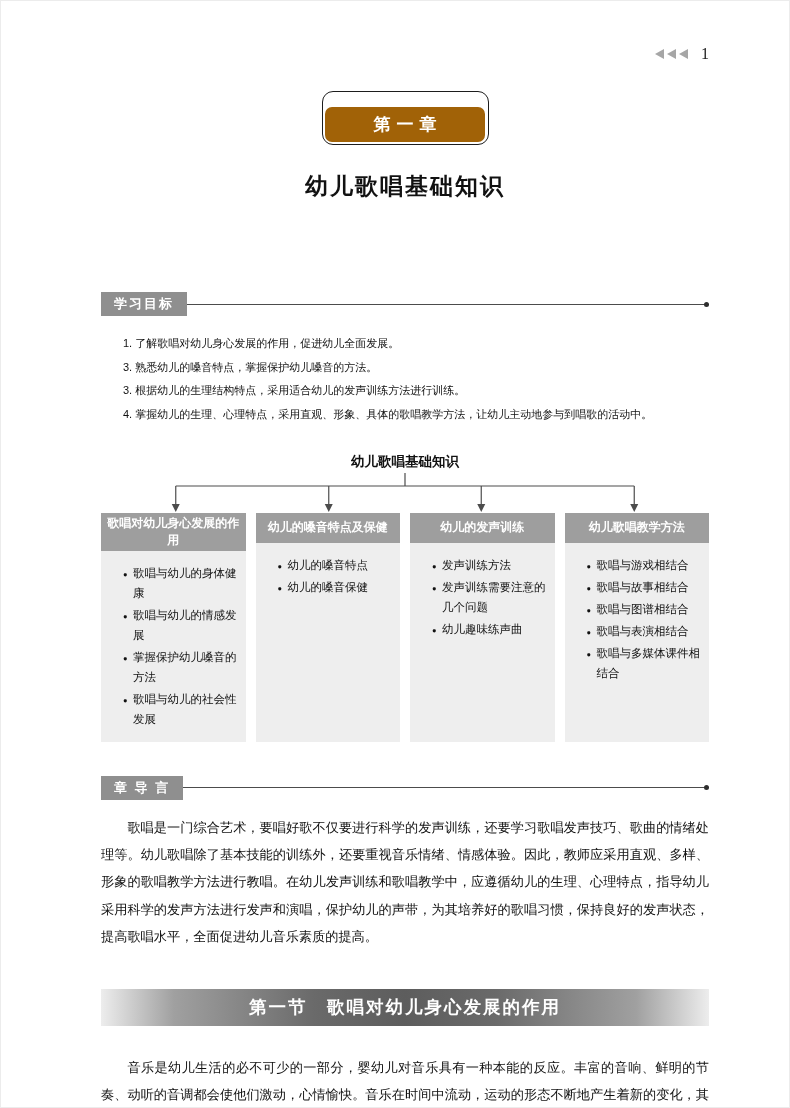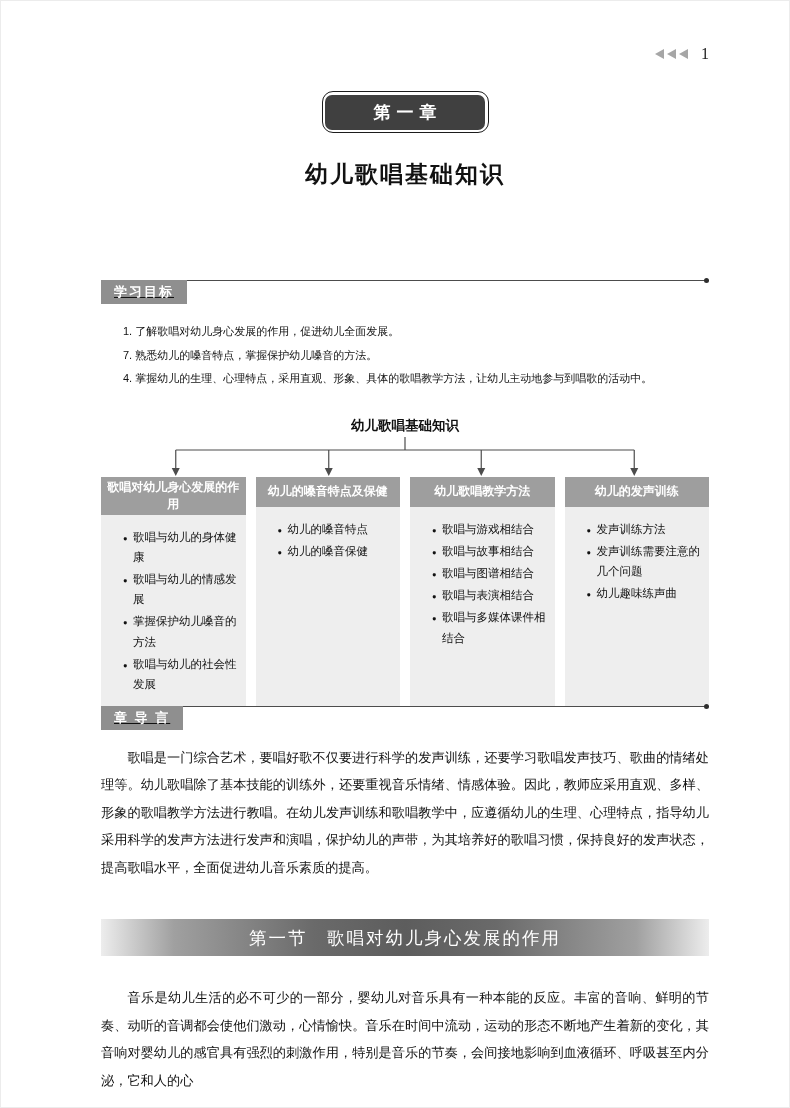--- a/index.html
+++ b/index.html
@@ -27,33 +27,34 @@
     border-top: 5px solid transparent;
     border-bottom: 5px solid transparent;
     border-right: 9px solid #a6a6a6;
   }
   .page-num { font-family: "Liberation Serif", serif; font-size: 16px; color: #222; }
 
   
   .chapter-badge-wrap { display: flex; justify-content: center; margin-top: 28px; }
   .chapter-badge-outer { border: 1.5px solid #1d1d1d; border-radius: 11px; padding: 2.5px; background: #fff; }
   .chapter-badge {
-    background: #404040; color: #fff; border-radius: 7px;
+    background: #a16207; color: #fff; border-radius: 7px;
     width: 160px; text-align: center;
     font-size: 17px; font-weight: bold;
     letter-spacing: 6px; text-indent: 6px;
     padding: 6px 0;
+    margin-top: 12px;
   }
   .chapter-title {
     text-align: center; font-size: 23px; font-weight: bold;
     letter-spacing: 2px; margin: 26px 0 0;
   }
 
   
-  .sec-label-row { display: flex; align-items: flex-start; text-decoration: underline; }
+  .sec-label-row { display: flex; align-items: center; }
   .sec-label {
     background: #8f8f8f; color: #fff; font-weight: bold;
     font-size: 13px; padding: 3px 13px; letter-spacing: 2px;
     flex: 0 0 auto;
   }
   .sec-rule { flex: 1; height: 1px; background: #4c4c4c; position: relative; }
   .sec-rule::after {
     content: ""; position: absolute; right: 0; top: -2px;
     width: 5px; height: 5px; border-radius: 50%; background: #2e2e2e;
   }
@@ -74,30 +75,30 @@
   }
   .fw-col-body { background: #eeeeee; flex: 1; margin: 0; padding: 10px 3px 12px 22px; list-style: none; }
   .fw-col-body li {
     font-size: 11.5px; line-height: 1.75; position: relative;
     padding-left: 10px; margin-top: 2px;
   }
   .fw-col-body li::before {
     content: "●"; position: absolute; left: 0; top: 5px; font-size: 7.5px; color: #111;
   }
 
-  .intro-row { }
+  .intro-row { margin-top: 34px; }
   .body-para {
     font-size: 13.2px; line-height: 2.08; text-align: justify;
     text-indent: 2em; margin: 14px 0 0;
   }
 
   .section-banner {
     margin-top: 38px; height: 37px;
     display: flex; align-items: center; justify-content: center;
-    color: #fff; font-size: 17.5px; font-weight: normal; letter-spacing: 2px;
+    color: #fff; font-size: 17.5px; font-weight: bold; letter-spacing: 2px;
     background: linear-gradient(90deg,
       #ededed 0%, #a0a0a0 12%, #6a6a6a 35%, #5d5d5d 50%,
       #6a6a6a 65%, #a0a0a0 88%, #ededed 100%);
   }
   .section1-para { margin-top: 28px; }
 </style>
 </head>
 <body>
 
 <div class="page">
@@ -118,21 +119,22 @@
   </div>
 
   <h1 class="chapter-title">幼儿歌唱基础知识</h1>
 
   <div class="objectives-row sec-label-row">
     <span class="sec-label">学习目标</span>
     <span class="sec-rule"></span>
   </div>
   <ul class="obj-list">
     <li>1. 了解歌唱对幼儿身心发展的作用，促进幼儿全面发展。</li>
-    <li>7. 熟悉幼儿的嗓音特点，掌握保护幼儿嗓音的方法。</li>
+    <li>3. 熟悉幼儿的嗓音特点，掌握保护幼儿嗓音的方法。</li>
+    <li>3. 根据幼儿的生理结构特点，采用适合幼儿的发声训练方法进行训练。</li>
     <li>4. 掌握幼儿的生理、心理特点，采用直观、形象、具体的歌唱教学方法，让幼儿主动地参与到唱歌的活动中。</li>
   </ul>
 
 
   <div class="fw-root">幼儿歌唱基础知识</div>
 
   <svg class="fw-connector" viewBox="0 0 610 40" preserveAspectRatio="none" aria-hidden="true">
     <line x1="305" y1="0" x2="305" y2="13" stroke="#4c4c4c" stroke-width="1.2"></line>
     <line x1="75" y1="13" x2="535" y2="13" stroke="#4c4c4c" stroke-width="1.2"></line>
     <line x1="75" y1="13" x2="75" y2="32" stroke="#4c4c4c" stroke-width="1.2"></line>
@@ -159,39 +161,39 @@
 
     <div class="fw-col">
       <div class="fw-col-header">幼儿的嗓音特点及保健</div>
       <ul class="fw-col-body">
         <li>幼儿的嗓音特点</li>
         <li>幼儿的嗓音保健</li>
       </ul>
     </div>
 
     <div class="fw-col">
+      <div class="fw-col-header">幼儿的发声训练</div>
+      <ul class="fw-col-body">
+        <li>发声训练方法</li>
+        <li>发声训练需要注意的几个问题</li>
+        <li>幼儿趣味练声曲</li>
+      </ul>
+    </div>
+
+    <div class="fw-col">
       <div class="fw-col-header">幼儿歌唱教学方法</div>
       <ul class="fw-col-body">
         <li>歌唱与游戏相结合</li>
         <li>歌唱与故事相结合</li>
         <li>歌唱与图谱相结合</li>
         <li>歌唱与表演相结合</li>
         <li>歌唱与多媒体课件相结合</li>
       </ul>
     </div>
 
-    <div class="fw-col">
-      <div class="fw-col-header">幼儿的发声训练</div>
-      <ul class="fw-col-body">
-        <li>发声训练方法</li>
-        <li>发声训练需要注意的几个问题</li>
-        <li>幼儿趣味练声曲</li>
-      </ul>
-    </div>
-
   </div>
 
   <div class="intro-row sec-label-row">
     <span class="sec-label">章 导 言</span>
     <span class="sec-rule"></span>
   </div>
   <p class="body-para">歌唱是一门综合艺术，要唱好歌不仅要进行科学的发声训练，还要学习歌唱发声技巧、歌曲的情绪处理等。幼儿歌唱除了基本技能的训练外，还要重视音乐情绪、情感体验。因此，教师应采用直观、多样、形象的歌唱教学方法进行教唱。在幼儿发声训练和歌唱教学中，应遵循幼儿的生理、心理特点，指导幼儿采用科学的发声方法进行发声和演唱，保护幼儿的声带，为其培养好的歌唱习惯，保持良好的发声状态，提高歌唱水平，全面促进幼儿音乐素质的提高。</p>
 
   <div class="section-banner">第一节　歌唱对幼儿身心发展的作用</div>
 

